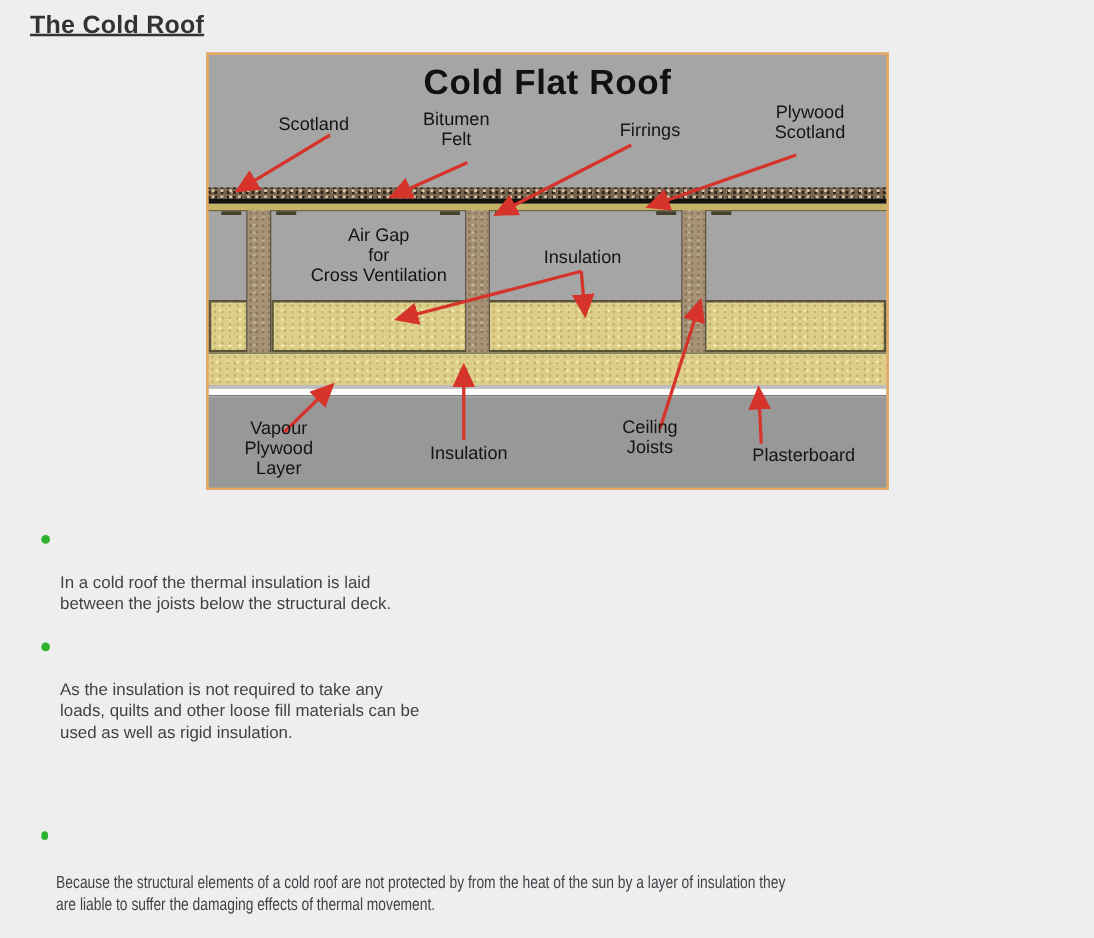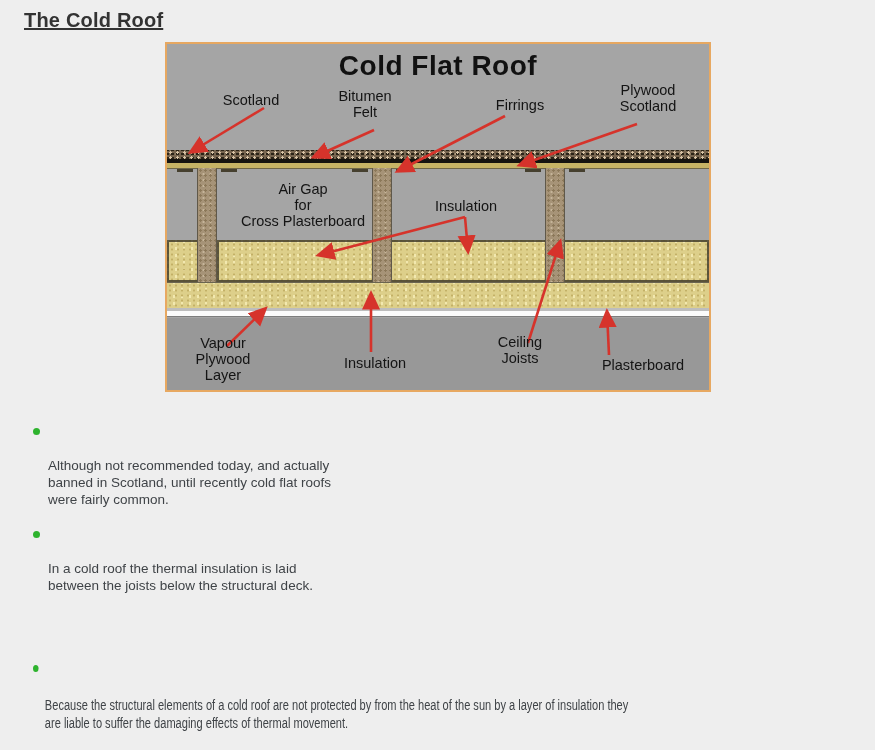--- a/index.html
+++ b/index.html
@@ -170,42 +170,42 @@
     <div class="d-title">Cold Flat Roof</div>
 
     <div class="d-label" style="left:84px;top:48px">Scotland</div>
     <div class="d-label" style="left:198px;top:44px">Bitumen
 Felt</div>
     <div class="d-label" style="left:353px;top:53px">Firrings</div>
     <div class="d-label" style="left:481px;top:38px">Plywood
 Scotland</div>
     <div class="d-label" style="left:136px;top:137px">Air Gap
 for
-Cross Plasterboard</div>
+Cross Ventilation</div>
     <div class="d-label" style="left:299px;top:154px">Insulation</div>
     <div class="d-label" style="left:56px;top:291px">Vapour
 Plywood
 Layer</div>
     <div class="d-label" style="left:208px;top:311px">Insulation</div>
     <div class="d-label" style="left:353px;top:290px">Ceiling
 Joists</div>
     <div class="d-label" style="left:476px;top:313px">Plasterboard</div>
   </div>
 
   <ul class="bullets bullets-main">
     <li>
       <span class="dot"></span>
-      <span>Although not recommended today, and actually
-banned in Scotland, until recently cold flat roofs
-were fairly common.</span>
+      <span>In a cold roof the thermal insulation is laid
+between the joists below the structural deck.</span>
     </li>
     <li>
       <span class="dot"></span>
-      <span>In a cold roof the thermal insulation is laid
-between the joists below the structural deck.</span>
+      <span>As the insulation is not required to take any
+loads, quilts and other loose fill materials can be
+used as well as rigid insulation.</span>
     </li>
   </ul>
 
   <ul class="bullets bullets-wide">
     <li>
       <span class="dot"></span>
       <span>Because the structural elements of a cold roof are not protected by from the heat of the sun by a layer of insulation they
 are liable to suffer the damaging effects of thermal movement.</span>
     </li>
 

